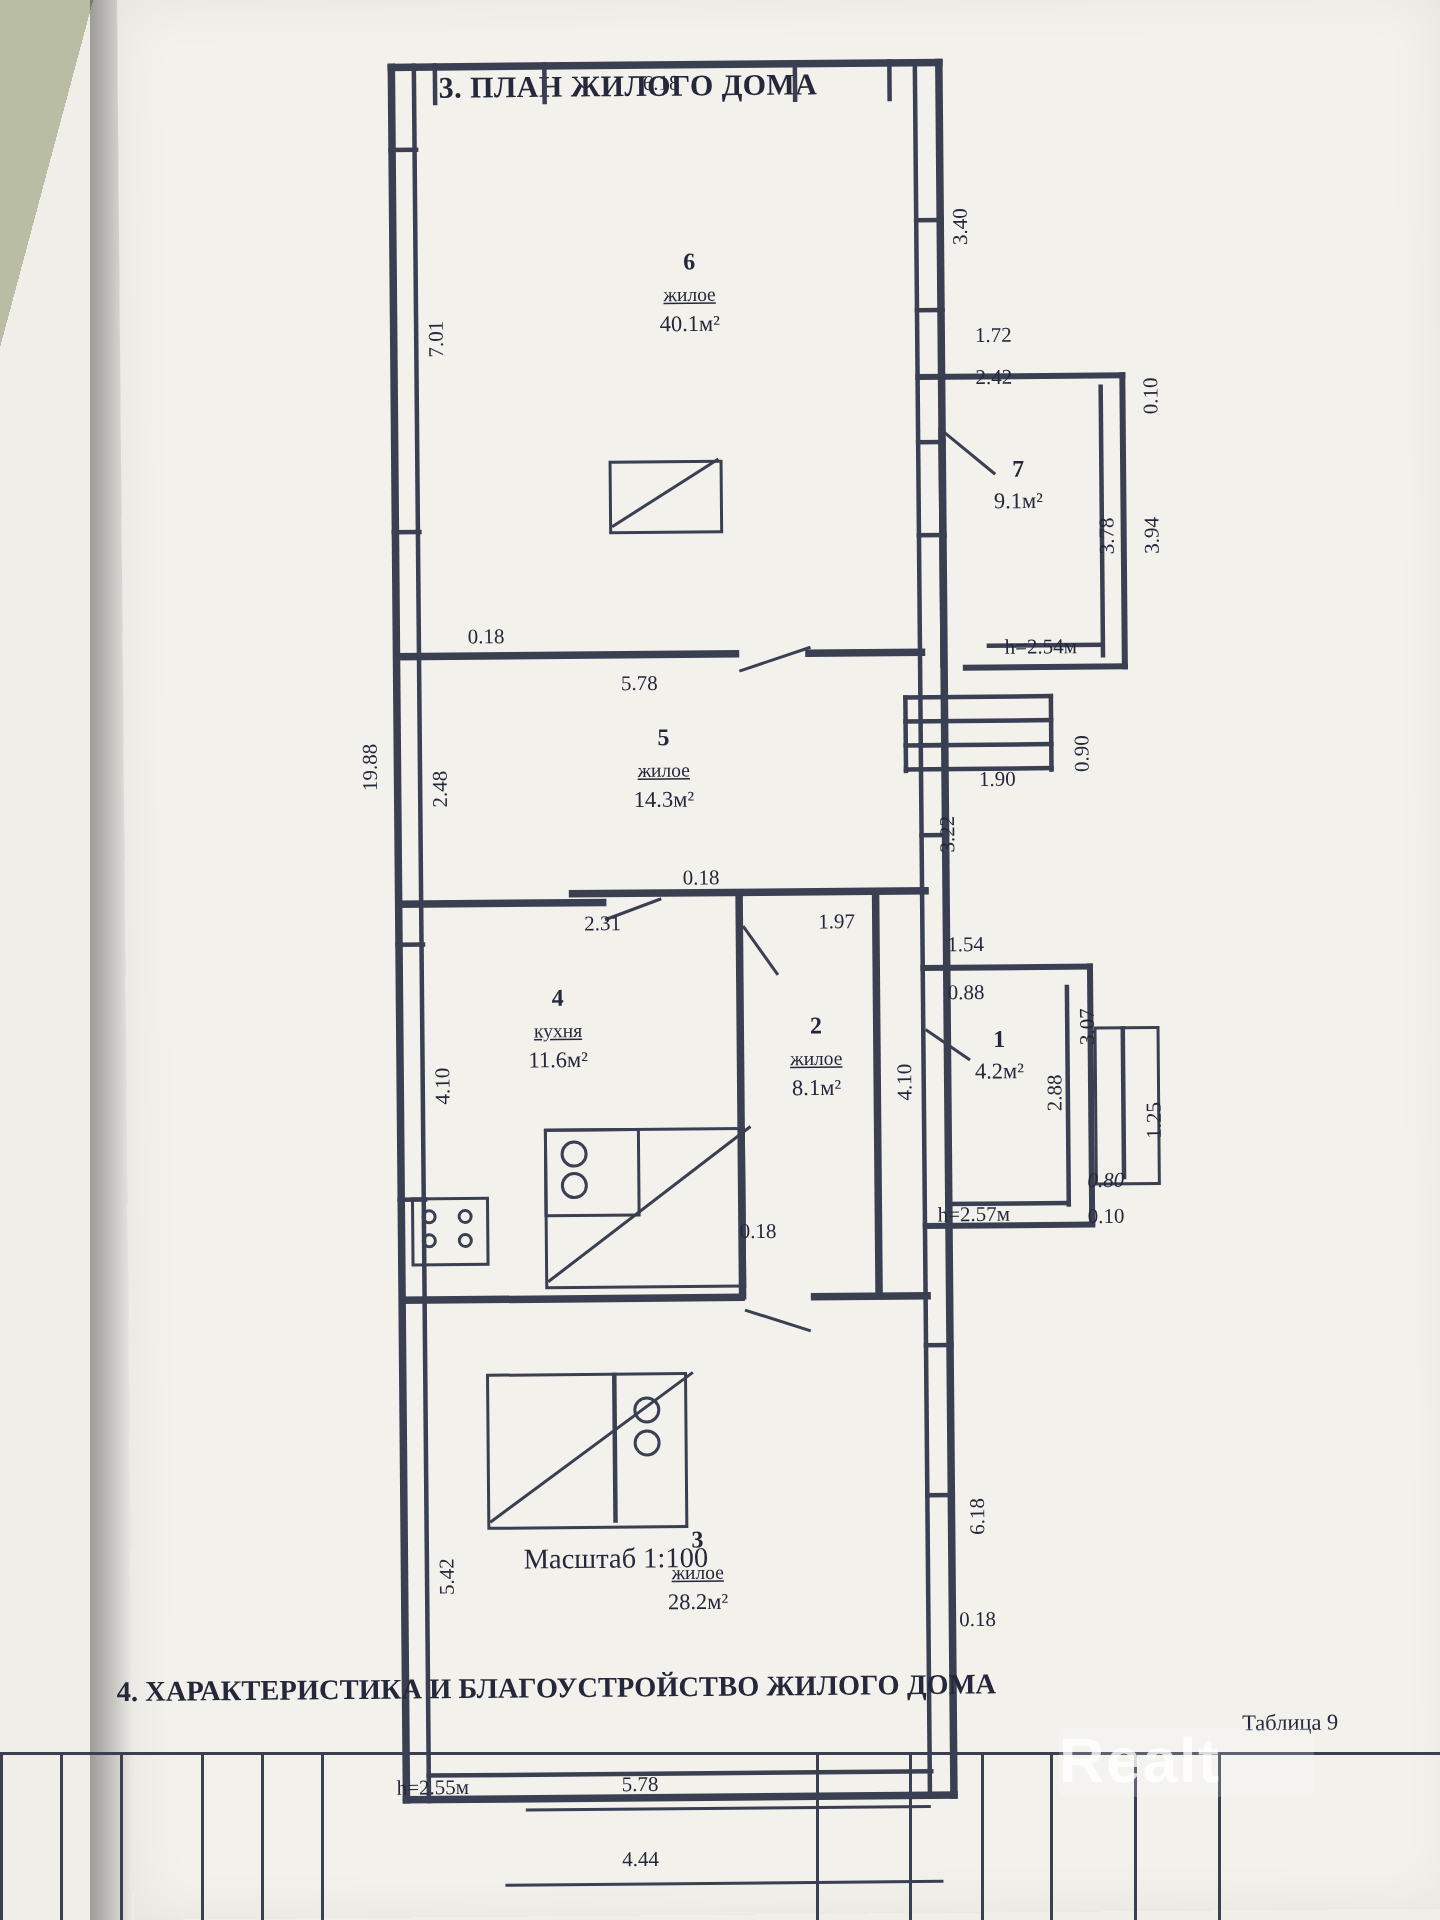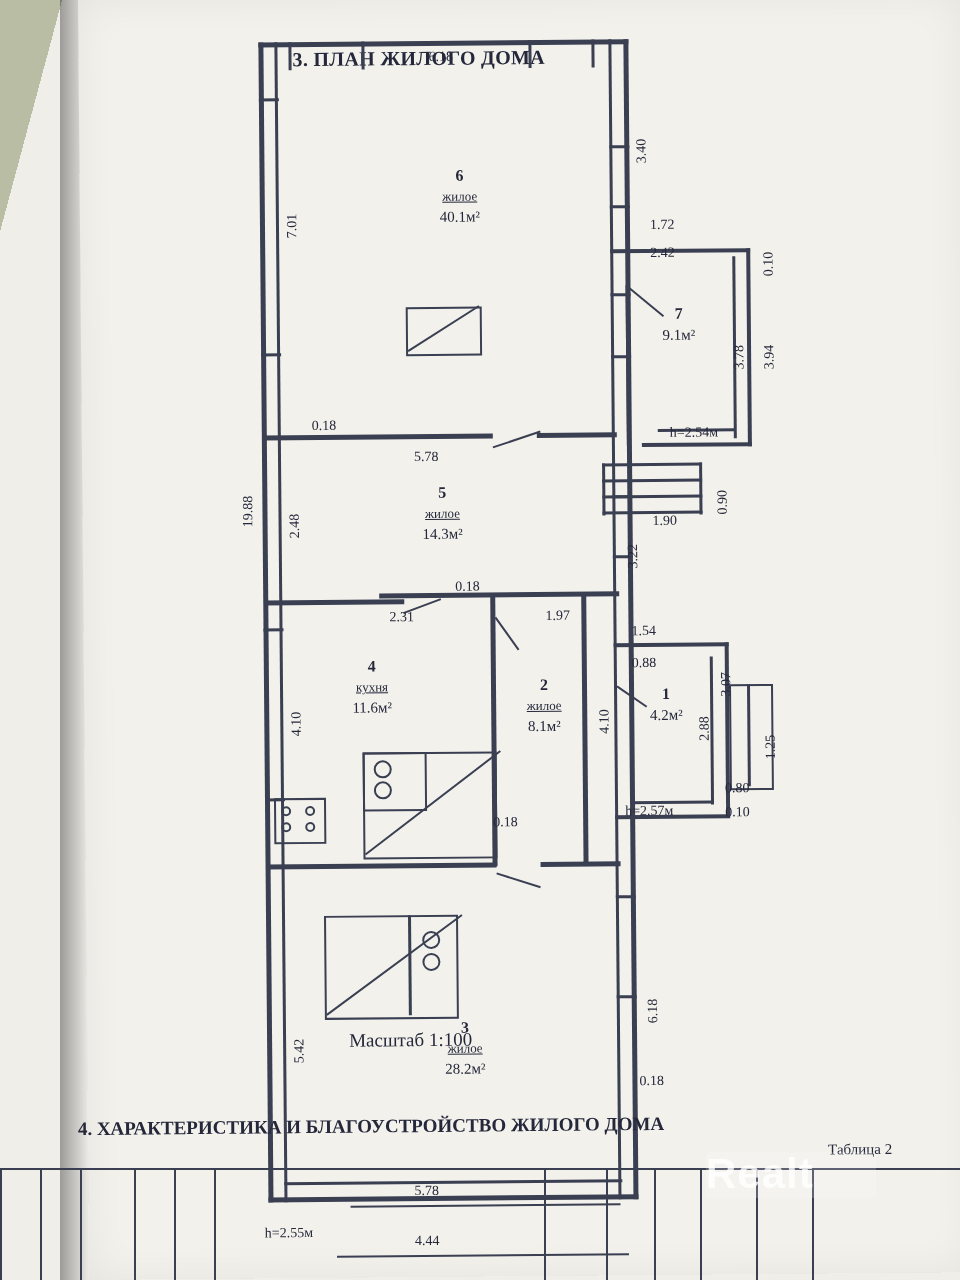--- a/index.html
+++ b/index.html
@@ -180,21 +180,21 @@
   <div style="position:absolute;left:318px;top:1022px;width:120px;">
     <div class="txt room-num" style="left:0;top:0;width:120px;">3</div>
     <div class="txt room-name" style="left:0;top:22px;width:120px;">жилое</div>
     <div class="txt room-area" style="left:0;top:42px;width:120px;">28.2м²</div>
   </div>
 
   <div class="txt scale" style="left:262px;top:1032px;">Масштаб 1:100</div>
 
   <div class="txt hnote" style="left:588px;top:430px;">h=2.54м</div>
   <div class="txt hnote" style="left:540px;top:808px;">h=2.57м</div>
-  <div class="txt hnote" style="left:176px;top:1187px;margin-top:40px;">h=2.55м</div>
+  <div class="txt hnote" style="left:176px;top:1187px;">h=2.55м</div>
 
   <div class="hatch" style="left:325px;top:310px;width:72px;height:45px;"></div>
   <div class="diag" style="left:327px;top:353px;width:84px;transform:rotate(-32deg);"></div>
 
   <div class="sq" style="left:278px;top:755px;width:60px;height:55px;"></div>
   <div class="circ" style="left:289px;top:763px;width:14px;height:14px;"></div>
   <div class="circ" style="left:289px;top:784px;width:14px;height:14px;"></div>
   <div class="sq" style="left:278px;top:755px;width:130px;height:103px;"></div>
   <div class="diag" style="left:280px;top:856px;width:170px;transform:rotate(-37deg);"></div>
   <div class="sq" style="left:189px;top:800px;width:48px;height:42px;"></div>
@@ -238,33 +238,33 @@
   <div class="txt dim" style="left:332px;top:452px;">5.78</div>
   <div class="txt dim" style="left:372px;top:582px;">0.18</div>
   <div class="txt dim" style="left:306px;top:612px;">2.31</div>
   <div class="txt dim" style="left:462px;top:612px;">1.97</div>
   <div class="txt dim" style="left:570px;top:222px;">1.72</div>
   <div class="txt dim" style="left:570px;top:250px;">2.42</div>
   <div class="txt dim" style="left:570px;top:518px;">1.90</div>
   <div class="txt dim" style="left:548px;top:628px;">1.54</div>
   <div class="txt dim" style="left:548px;top:660px;">0.88</div>
   <div class="txt dim" style="left:608px;top:726px;transform:rotate(-90deg);">2.88</div>
-  <div class="txt dim" style="left:640px;top:786px;">0.80</div>
+  <div class="txt dim" style="left:640px;top:786px;font-style:italic;">0.80</div>
   <div class="txt dim" style="left:640px;top:810px;">0.10</div>
   <div class="txt dim" style="left:408px;top:818px;">0.18</div>
   <div class="txt dim" style="left:508px;top:718px;transform:rotate(-90deg);">4.10</div>
   <div class="txt dim" style="left:350px;top:52px;">6.18</div>
   <div class="txt dim" style="left:326px;top:1186px;">5.78</div>
   <div class="txt dim" style="left:326px;top:1236px;">4.44</div>
 
   <div class="ink w" style="left:262px;top:1208px;width:270px;height:2px;"></div>
   <div class="ink w" style="left:248px;top:1258px;width:292px;height:2px;"></div>
 
   <div class="txt sect-title" style="left:-10px;top:1118px;">4. ХАРАКТЕРИСТИКА И БЛАГОУСТРОЙСТВО ЖИЛОГО ДОМА</div>
-  <div class="txt tbl-title" style="left:740px;top:1148px;">Таблица 2</div>
+  <div class="txt tbl-title" style="left:740px;top:1148px;">Таблица 9</div>
 </div>
 
 <div class="tablewrap">
   <div class="tcell" style="left:0px;width:40px;"></div>
 
   <div class="tcell" style="left:40px;width:40px;"></div>
 
   <div class="tcell" style="left:80px;width:54px;"></div>
 
   <div class="tcell" style="left:134px;width:40px;"></div>

